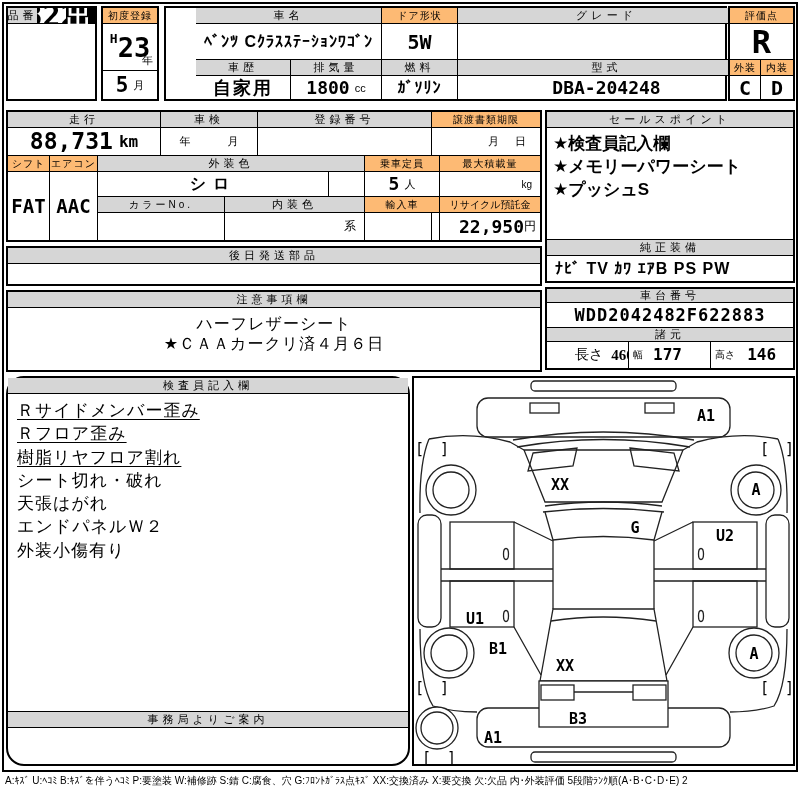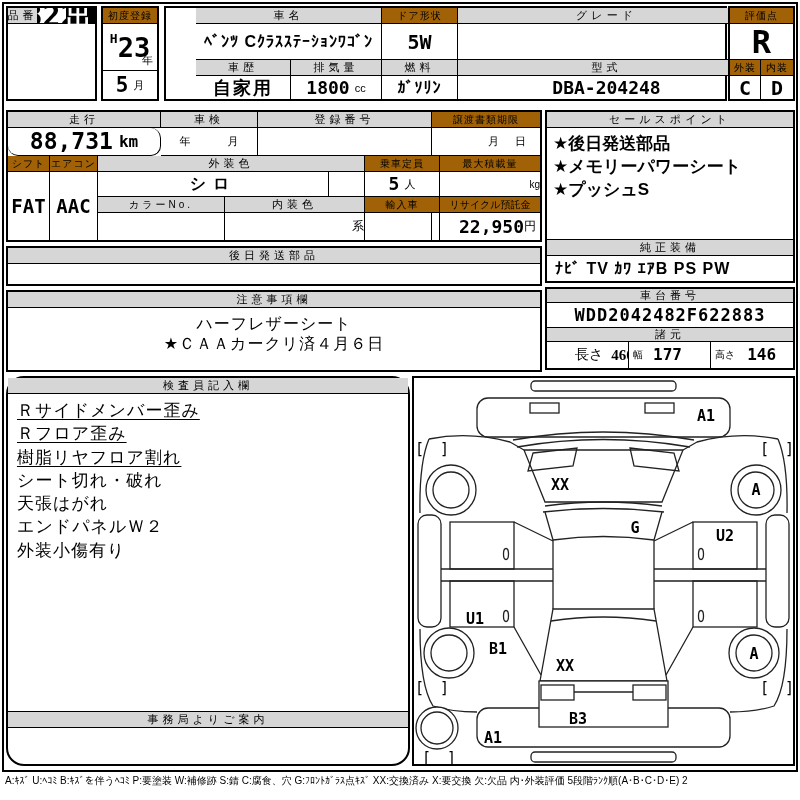--- a/index.html
+++ b/index.html
@@ -5,30 +5,30 @@
   html,body{margin:0;padding:0;background:#fff;}
   .sheet{position:relative;width:800px;height:800px;background:#fff;
          font-family:"Liberation Sans","DejaVu Sans",sans-serif;color:#000;}
   .frame{position:absolute;left:2px;top:2px;width:792px;height:766px;border:2px solid #000;}
   .box{position:absolute;border:2px solid #000;background:#fff;box-sizing:border-box;}
   .grid{display:grid;width:100%;height:100%;}
   .c{border-right:1px solid #000;border-bottom:1px solid #000;display:flex;
      align-items:center;justify-content:center;overflow:hidden;white-space:nowrap;}
   .nr{border-right:none!important;} .nb{border-bottom:none!important;}
   .h{background:#d6d6d6;font-size:11px;letter-spacing:4px;}
-  .h2{background:#a16207;font-size:10px;letter-spacing:1px;}
+  .h2{background:#fdba74;font-size:10px;letter-spacing:1px;}
   .num-xl{font:bold 30px/1 "DejaVu Sans Mono",monospace;}
   .num-lg{font:bold 23px/1 "DejaVu Sans Mono",monospace;}
   .num-md{font:bold 18px/1 "DejaVu Sans Mono",monospace;}
   .jp-lg{font-weight:bold;font-size:18px;letter-spacing:2px;}
   .jp-md{font-weight:bold;font-size:16px;letter-spacing:1px;}
   .black-band{background:#000;color:#fff;font-weight:bold;font-size:25px;letter-spacing:3px;
               display:flex;align-items:center;justify-content:center;}
   .unit{font-size:11px;font-weight:normal;margin-left:5px;}
-  .right-cell{justify-content:flex-end;}
+  .right-cell{justify-content:flex-end;padding-right:8px;}
   .list{padding:5px 9px;font-size:17px;line-height:23.3px;letter-spacing:1px;}
   .ins-item{white-space:nowrap;}
   .ins-item.ul{text-decoration:underline;text-underline-offset:3px;}
   .sales-line{font-weight:bold;font-size:17px;line-height:23px;white-space:nowrap;}
   .notes-line{font-size:16px;line-height:20px;white-space:nowrap;letter-spacing:1px;text-align:center;}
   .legend{position:absolute;left:5px;top:774px;width:792px;font-size:10px;white-space:nowrap;
           font-family:"Liberation Sans","DejaVu Sans",sans-serif;}
   svg text{font-family:"DejaVu Sans Mono","Liberation Mono",monospace;font-weight:bold;font-size:15px;fill:#000;}
   svg text.bk{font-weight:normal;font-size:15px;}
 </style>
@@ -97,21 +97,21 @@
     </div>
   </div>
 
   <div class="box" style="left:6px;top:110px;width:536px;height:132px;">
     <div class="grid" style="grid-template-columns:42px 48px 63px 64px 33px 71px 36px 67px 8px 100px;grid-template-rows:16px 28px 16px 25px 16px 27px;">
       <div class="c h" style="grid-column:1/4;">走行</div>
       <div class="c h" style="grid-column:4/6;">車検</div>
       <div class="c h" style="grid-column:6/9;">登録番号</div>
       <div class="c h2 nr" style="grid-column:9/11;">譲渡書類期限</div>
 
-      <div class="c" style="grid-column:1/4;border-radius:10px;">
+      <div class="c" style="grid-column:1/4;">
         <span class="num-lg">88,731</span>
         <span style="font:bold 16px/1 'DejaVu Sans Mono',monospace;margin-left:6px;">km</span>
       </div>
       <div class="c" style="grid-column:4/6;justify-content:space-around;font-size:11px;">
         <span>年</span>
         <span>月</span>
       </div>
       <div class="c" style="grid-column:6/9;"></div>
       <div class="c nr" style="grid-column:9/11;justify-content:flex-end;gap:16px;padding-right:14px;font-size:11px;">
         <span>月</span>
@@ -164,21 +164,21 @@
         <div class="notes-line">ハーフレザーシート</div>
         <div class="notes-line">★ＣＡＡカークリ済４月６日</div>
       </div>
     </div>
   </div>
 
   <div class="box" style="left:545px;top:110px;width:250px;height:173px;">
     <div class="grid" style="grid-template-rows:16px 112px 16px 25px;grid-template-columns:1fr;">
       <div class="c h nr">セールスポイント</div>
       <div class="nr" style="padding:4px 6px;border-bottom:1px solid #000;">
-        <div class="sales-line">★後日発送部品</div>
+        <div class="sales-line">★検査員記入欄</div>
         <div class="sales-line">★メモリーパワーシート</div>
         <div class="sales-line">★プッシュS</div>
       </div>
       <div class="c h nr">純正装備</div>
       <div class="c nr nb" style="font-weight:bold;font-size:16px;letter-spacing:1px;justify-content:flex-start;padding-left:8px;">ﾅﾋﾞ TV ｶﾜ ｴｱB PS PW</div>
     </div>
   </div>
 
   <div class="box" style="left:545px;top:287px;width:250px;height:83px;">
     <div class="grid" style="grid-template-rows:14px 25px 14px 26px;grid-template-columns:1fr;">

